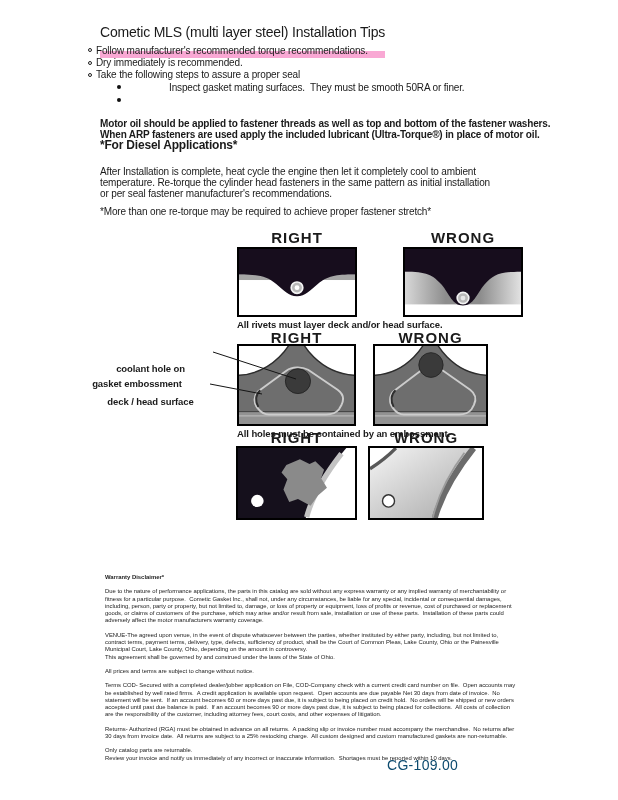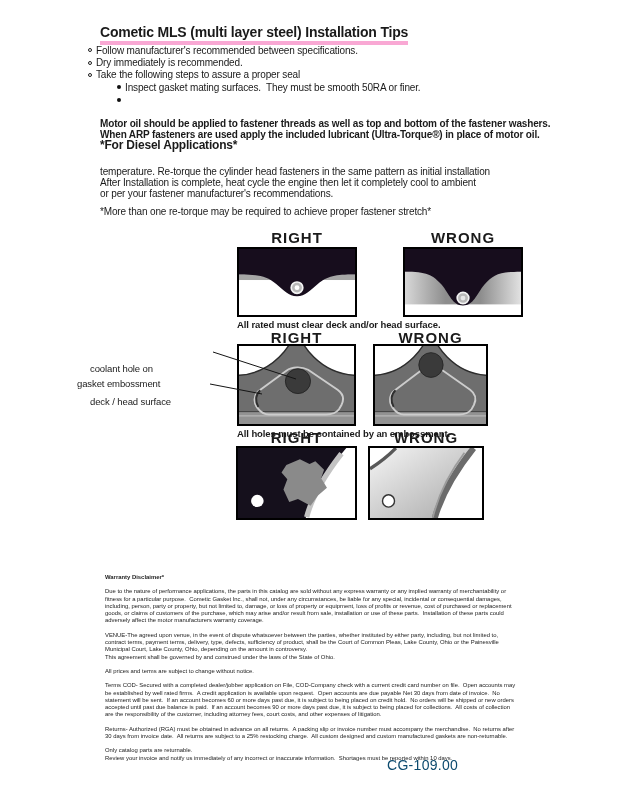--- a/index.html
+++ b/index.html
@@ -3,83 +3,83 @@
 <meta charset="utf-8">
 <style>
   * { margin:0; padding:0; box-sizing:border-box; }
   html,body { background:#ffffff; }
   .page {
     position:relative; width:618px; height:800px; background:#ffffff;
     font-family:"Liberation Sans", sans-serif; color:#1a1a1a; overflow:hidden;
   }
   .abs { position:absolute; }
   .title {
-    font-size:14px; font-weight:bold; letter-spacing:-0.2px;
-    border-bottom:4px solid #f9a8d4; padding-bottom:1px; display:inline-block;
+    font-size:14px; font-weight:normal; letter-spacing:-0.2px;
+    border-bottom:7px solid #f9a8d4; padding-bottom:11px; display:inline-block;
   }
   .body-line { font-size:10px; line-height:11px; letter-spacing:-0.15px; white-space:pre; }
   .bullet-row { display:flex; align-items:center; height:12.4px; }
   .b-circ { width:4px; height:4px; border:1px solid #222; border-radius:50%; margin-right:4px; flex:0 0 auto; }
   .b-dot  { width:4px; height:4px; background:#111; border-radius:50%; margin-right:4px; flex:0 0 auto; }
   .bullet-text { font-size:10px; letter-spacing:-0.15px; white-space:pre; }
   .diesel-h { font-size:12px; font-weight:bold; letter-spacing:-0.2px; }
   .fig-label { font-size:15px; font-weight:bold; letter-spacing:1px; text-align:center; }
   .fig { border:2px solid #000; background:#fff; }
   .fig svg { display:block; width:100%; height:100%; }
   .caption { font-size:9.5px; font-weight:bold; letter-spacing:-0.1px; line-height:11.5px; white-space:pre; }
-  .side-label { font-size:9.5px; font-weight:normal; letter-spacing:-0.1px; line-height:11px; text-align:left; white-space:pre; }
+  .side-label { font-size:9.5px; font-weight:bold; letter-spacing:-0.1px; line-height:11px; text-align:center; white-space:pre; }
   .fine { font-size:5.9px; line-height:7.3px; letter-spacing:0; color:#222; }
   .fine .blk { margin-bottom:7px; }
   .fine .ln { white-space:pre; }
   .fine .hd { font-weight:bold; }
   .page-num { font-size:14px; letter-spacing:0.3px; color:#0c4a6e; }
   .overlay { position:absolute; left:0; top:0; width:618px; height:800px; pointer-events:none; z-index:5; }
 </style>
 </head>
 <body>
 
 <div class="page">
 
   <div class="abs" style="left:100px; top:23px;">
     <span class="title">Cometic MLS (multi layer steel) Installation Tips</span>
   </div>
 
   <div class="abs" style="left:88px; top:44px;">
     <div class="bullet-row">
       <span class="b-circ"></span>
-      <span class="bullet-text">Follow manufacturer's recommended between specifications.</span>
+      <span class="bullet-text">Follow manufacturer's recommended torque recommendations.</span>
     </div>
     <div class="bullet-row">
       <span class="b-circ"></span>
       <span class="bullet-text">Dry immediately is recommended.</span>
     </div>
     <div class="bullet-row">
       <span class="b-circ"></span>
       <span class="bullet-text">Take the following steps to assure a proper seal</span>
     </div>
-    <div class="bullet-row" style="margin-left:29px;">
+    <div class="bullet-row" style="margin-left:29px;gap:44px;">
       <span class="b-dot"></span>
       <span class="bullet-text">Inspect gasket mating surfaces.  They must be smooth 50RA or finer.</span>
     </div>
     <div class="bullet-row" style="margin-left:29px;">
       <span class="b-dot"></span>
     </div>
   </div>
 
   <div class="abs diesel-h" style="left:100px; top:114px;margin-top:24px;">*For Diesel Applications*</div>
 
   <div class="abs" style="left:100px; top:118px;font-weight:bold;">
     <div class="body-line">Motor oil should be applied to fastener threads as well as top and bottom of the fastener washers.</div>
     <div class="body-line">When ARP fasteners are used apply the included lubricant (Ultra-Torque®) in place of motor oil.</div>
   </div>
 
   <div class="abs" style="left:100px; top:166px;">
+    <div class="body-line">After Installation is complete, heat cycle the engine then let it completely cool to ambient</div>
     <div class="body-line">temperature. Re-torque the cylinder head fasteners in the same pattern as initial installation</div>
-    <div class="body-line">After Installation is complete, heat cycle the engine then let it completely cool to ambient</div>
-    <div class="body-line">or per your fastener manufacturer's recommendations.</div>
+    <div class="body-line">or per seal fastener manufacturer's recommendations.</div>
   </div>
 
   <div class="abs body-line" style="left:100px; top:206px;">*More than one re-torque may be required to achieve proper fastener stretch*</div>
 
   <div class="abs fig-label" style="left:237px; top:229px; width:120px;">RIGHT</div>
   <div class="abs fig-label" style="left:403px; top:229px; width:120px;">WRONG</div>
 
   <div class="abs fig" style="left:237px; top:247px; width:120px; height:70px;">
     <svg viewBox="0 0 240 140" preserveAspectRatio="none">
       <rect width="240" height="140" fill="#ffffff"></rect>
@@ -101,21 +101,21 @@
         </linearGradient>
       </defs>
       <rect width="240" height="140" fill="#ffffff"></rect>
       <rect y="48" width="240" height="70" fill="url(#g1w)"></rect>
       <rect y="118" width="240" height="22" fill="#ffffff"></rect>
       <path d="M0,0 H240 V48 C196,48 182,54 164,76 C148,96 142,120 120,120 C98,120 92,96 76,76 C58,54 44,48 0,48 Z" fill="#170d1d"></path>
       <circle cx="120" cy="104" r="12" fill="#b9b9b9" stroke="#f4f4f4" stroke-width="3.5"></circle>
       <circle cx="120" cy="104" r="5" fill="#e8e8e8"></circle>
     </svg>
   </div>
-  <div class="abs caption" style="left:237px; top:319px;">All rated must clear deck and/or head surface.</div>
+  <div class="abs caption" style="left:237px; top:319px;">All rivets must layer deck and/or head surface.</div>
 
   <div class="abs fig-label" style="left:237px; top:329px; width:119px;">RIGHT</div>
   <div class="abs fig-label" style="left:373px; top:329px; width:115px;">WRONG</div>
 
   <div class="abs side-label" style="left:90px; top:341px; width:121px;">
     <div>coolant hole on</div>
     <div>deck / head surface</div>
   </div>
   <div class="abs side-label" style="left:77px; top:378px; width:120px;">gasket embossment</div>
 

